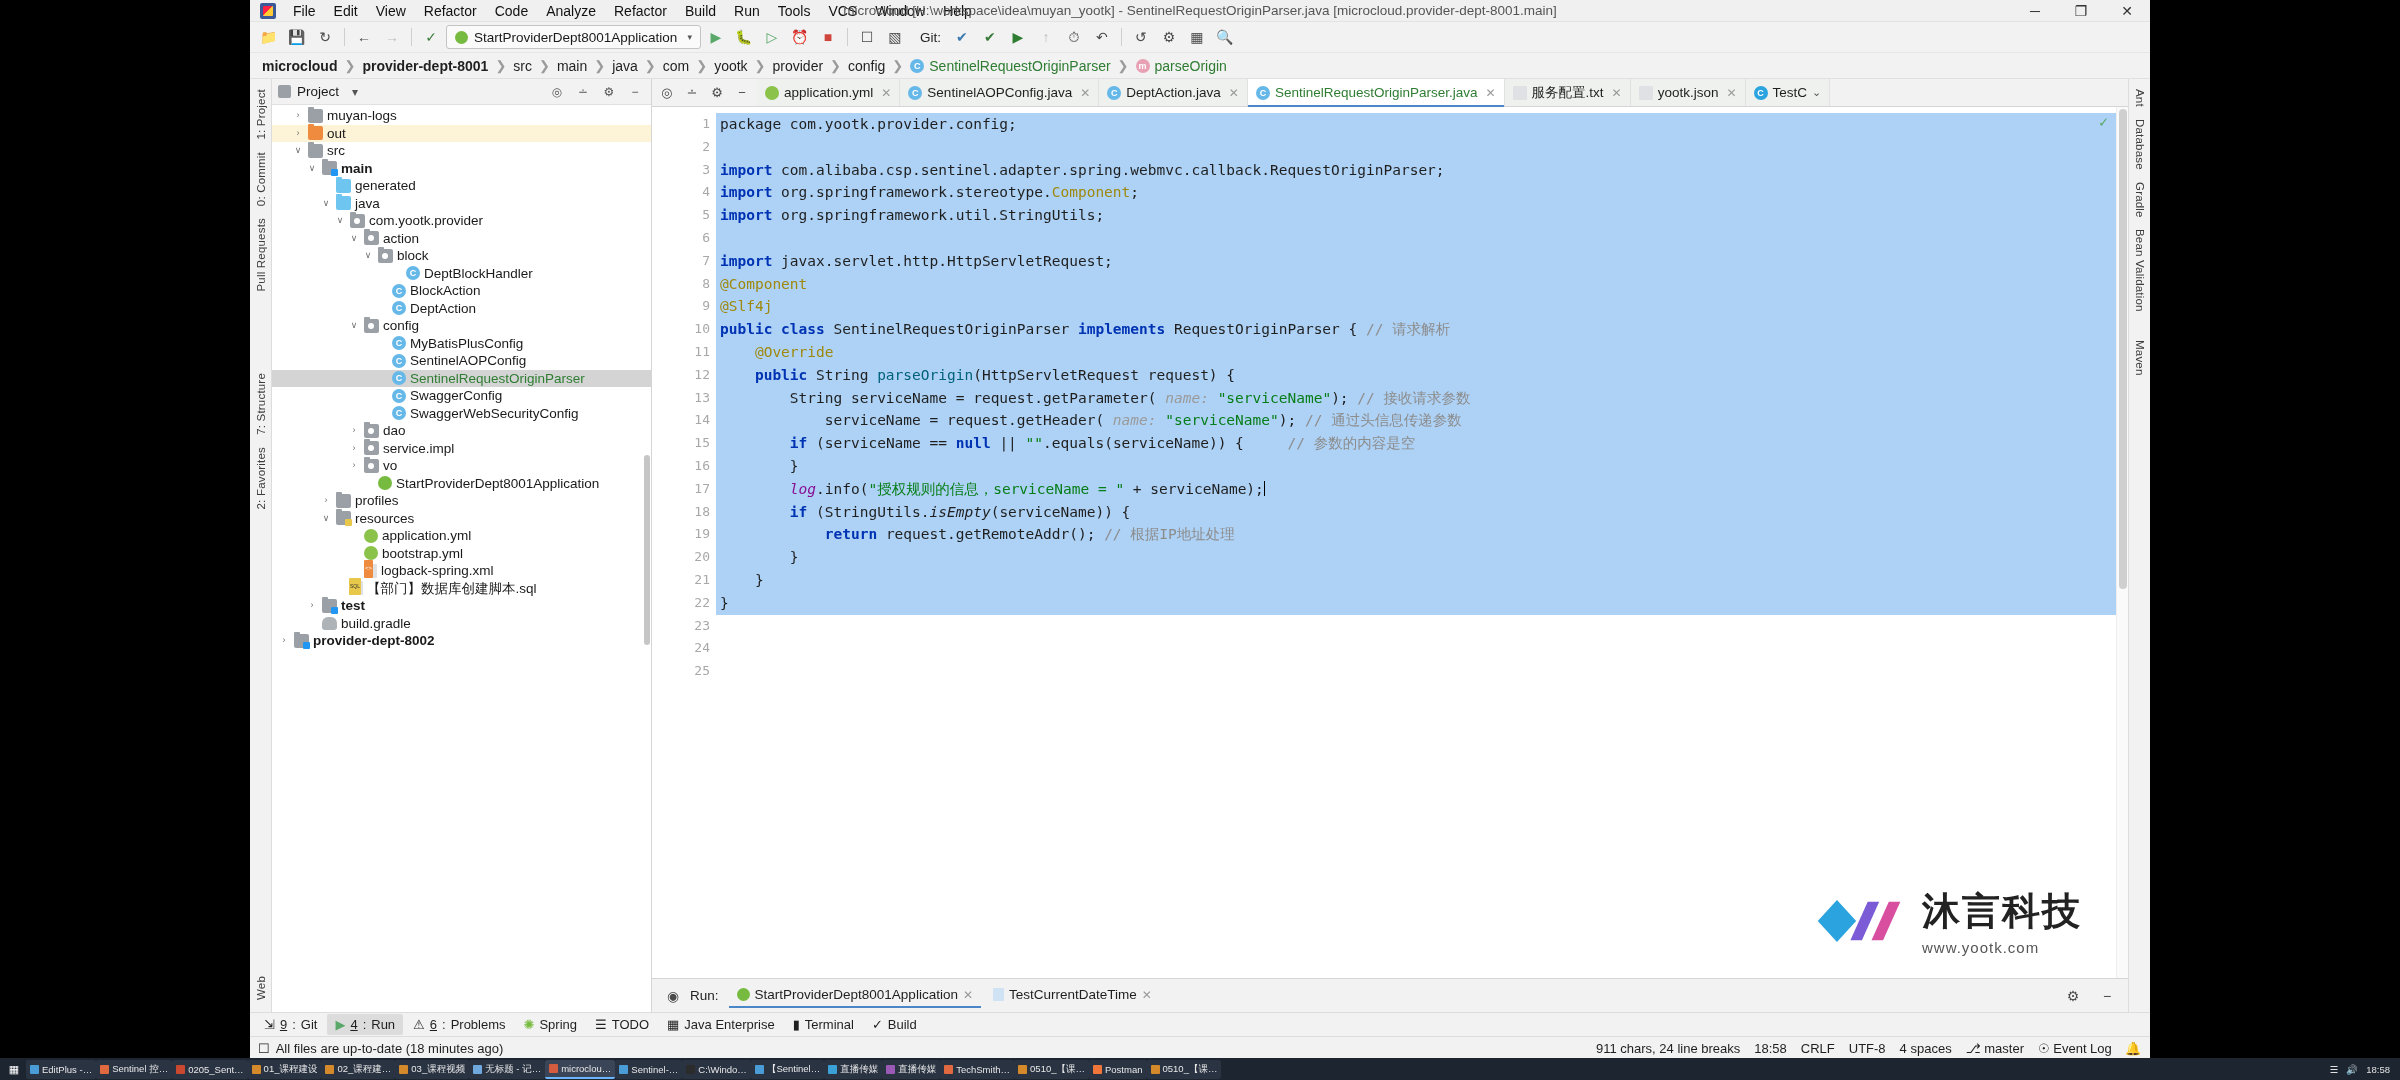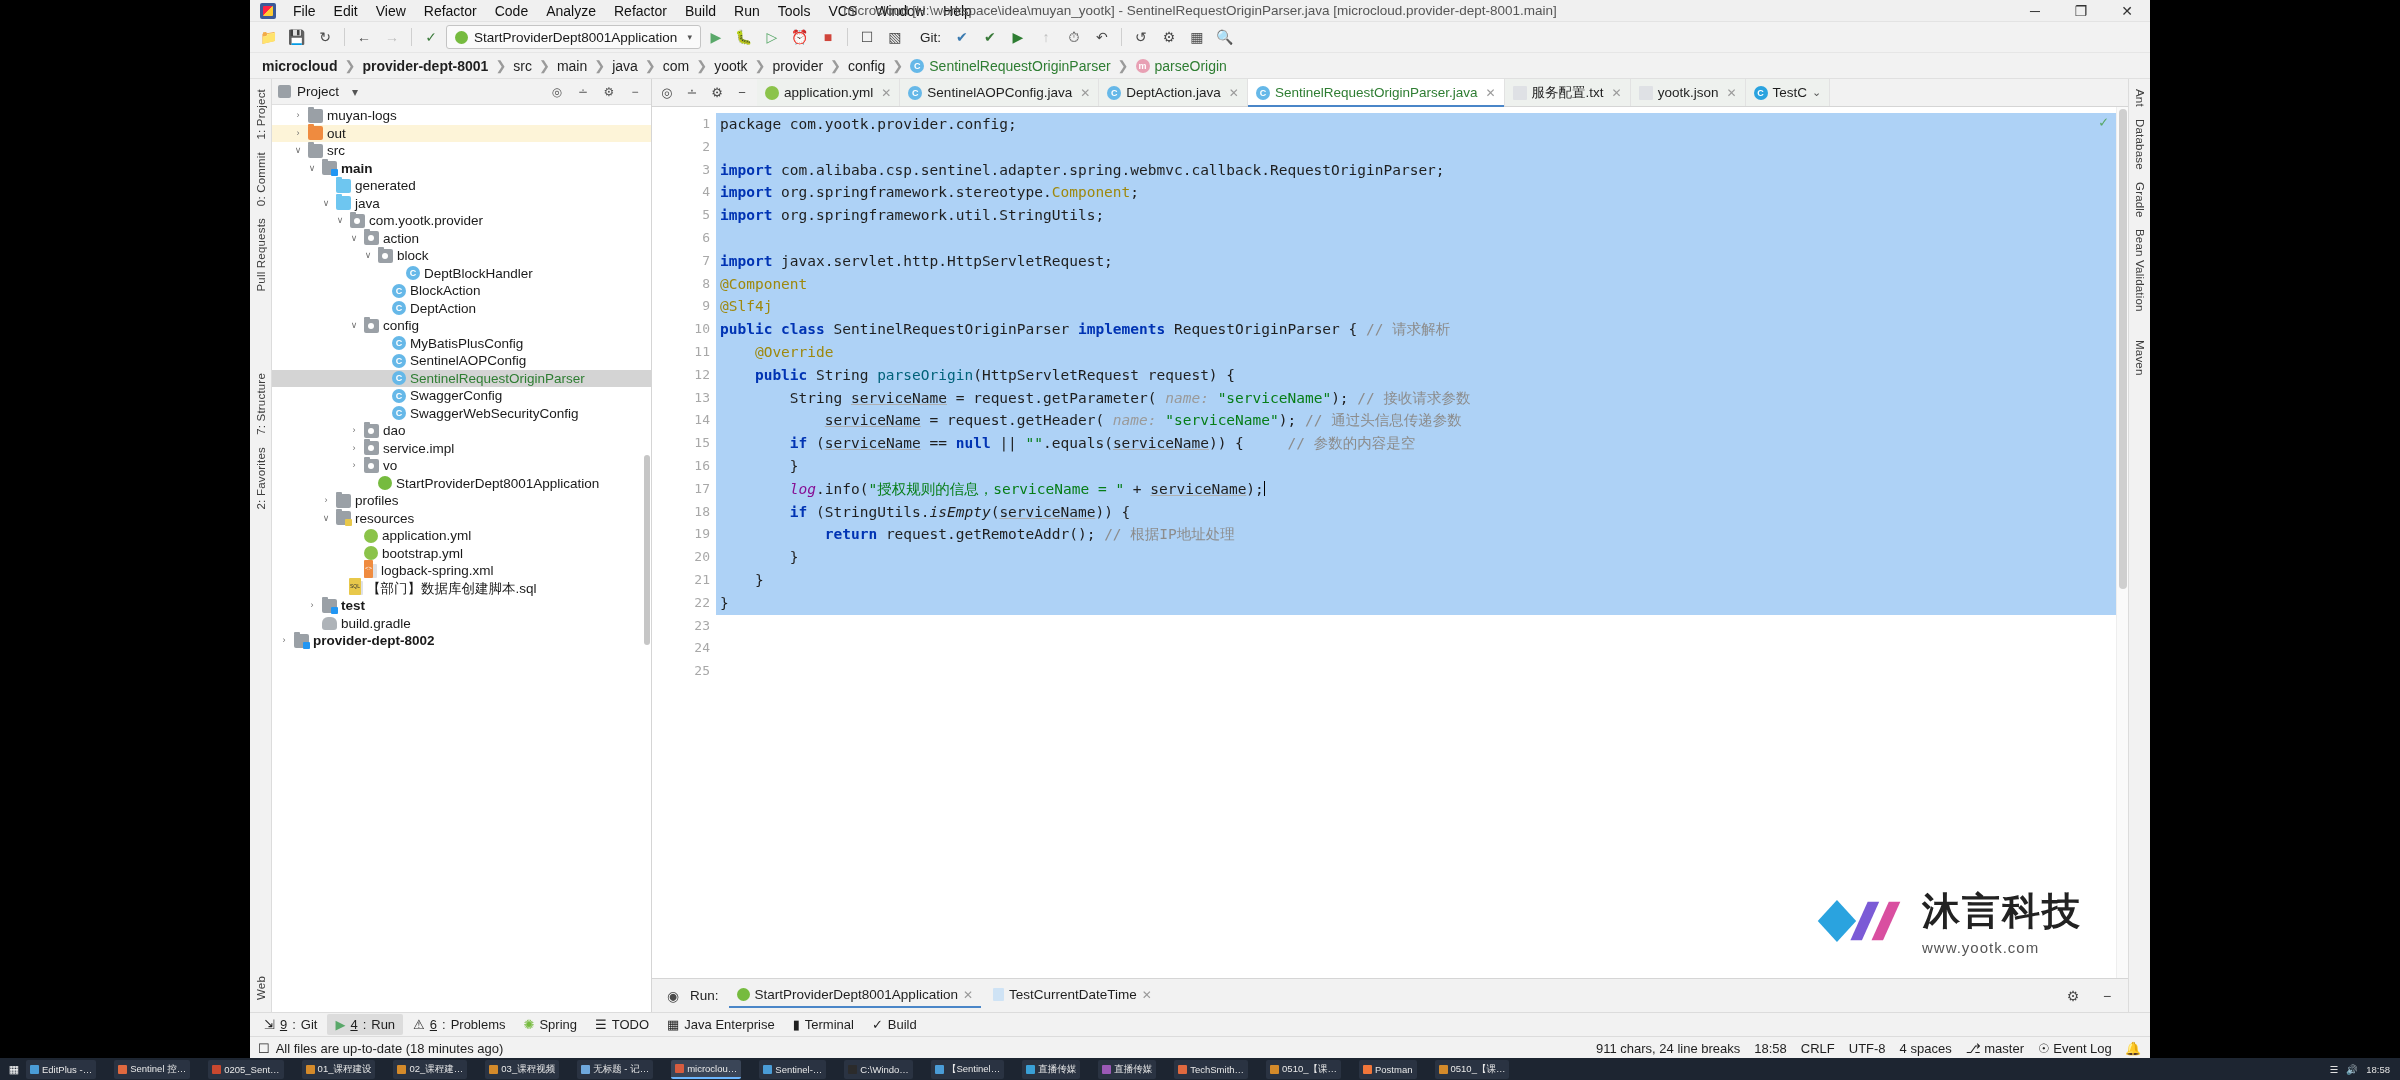--- a/index.html
+++ b/index.html
@@ -129,21 +129,21 @@
   .codecol { flex:1; padding-top:6px; position:relative; overflow:hidden; }
   .cline { height:22.8px; line-height:22.8px; white-space:pre; padding-left:4px; }
   .sel-bg { background:#aed2f6; }
   .kw   { color:#0033b3; font-weight:bold; }
   .ann  { color:#9e880d; }
   .str  { color:#067d17; }
   .cmt  { color:#8c8c8c; }
   .hint { color:#9a9a9a; font-style:italic; }
   .fld  { color:#871094; }
   .mth  { color:#00627a; }
-  .und  { text-decoration:underline; text-decoration-color:#b0b0b0;margin-top:36px; }
+  .und  { text-decoration-color:#b0b0b0;margin-top:36px; }
   .ital { font-style:italic; }
   .caret-bar { display:inline-block; width:1.5px; height:15px; background:#000;
                vertical-align:-2px; }
   .logo { position:absolute; right:46px; bottom:22px; display:flex; align-items:center; gap:14px; }
   .logo-mark { width:96px; height:62px; }
   .logo-txt-cn { font-family:"Liberation Sans",sans-serif; font-size:38px; font-weight:bold; color:#222; letter-spacing:2px;}
   .logo-txt-en { font-family:"Liberation Sans",sans-serif; font-size:15px; color:#555; letter-spacing:1px; margin-top:2px;}
   .editor-scroll { position:absolute; right:0; top:0; width:12px; height:100%; background:#fafafa;
                    border-left:1px solid #eee; }
   .es-thumb { position:absolute; left:2px; top:2px; width:8px; height:480px; background:#cfcfcf; border-radius:4px;}
@@ -686,21 +686,21 @@
         <span class="it">4 spaces</span>
         <span class="it">⎇ <span>master</span></span>
         <span class="it">☉ <span>Event Log</span></span>
         <span class="it">🔔</span>
       </div>
     </div>
   </div>
 
   <div class="taskbar" id="taskbar">
     <div class="tb-start">▦</div>
-    <div id="tb-items" style="display:flex;gap:18px">
+    <div id="tb-items" style="display:flex;gap:0">
         <div class="tb-item">
           <span class="tb-sq" style="background:#4a9cd6"></span>
           <span>EditPlus -…</span>
         </div>
         <div class="tb-item">
           <span class="tb-sq" style="background:#e0693f"></span>
           <span>Sentinel 控…</span>
         </div>
         <div class="tb-item">
           <span class="tb-sq" style="background:#c9482f"></span>

